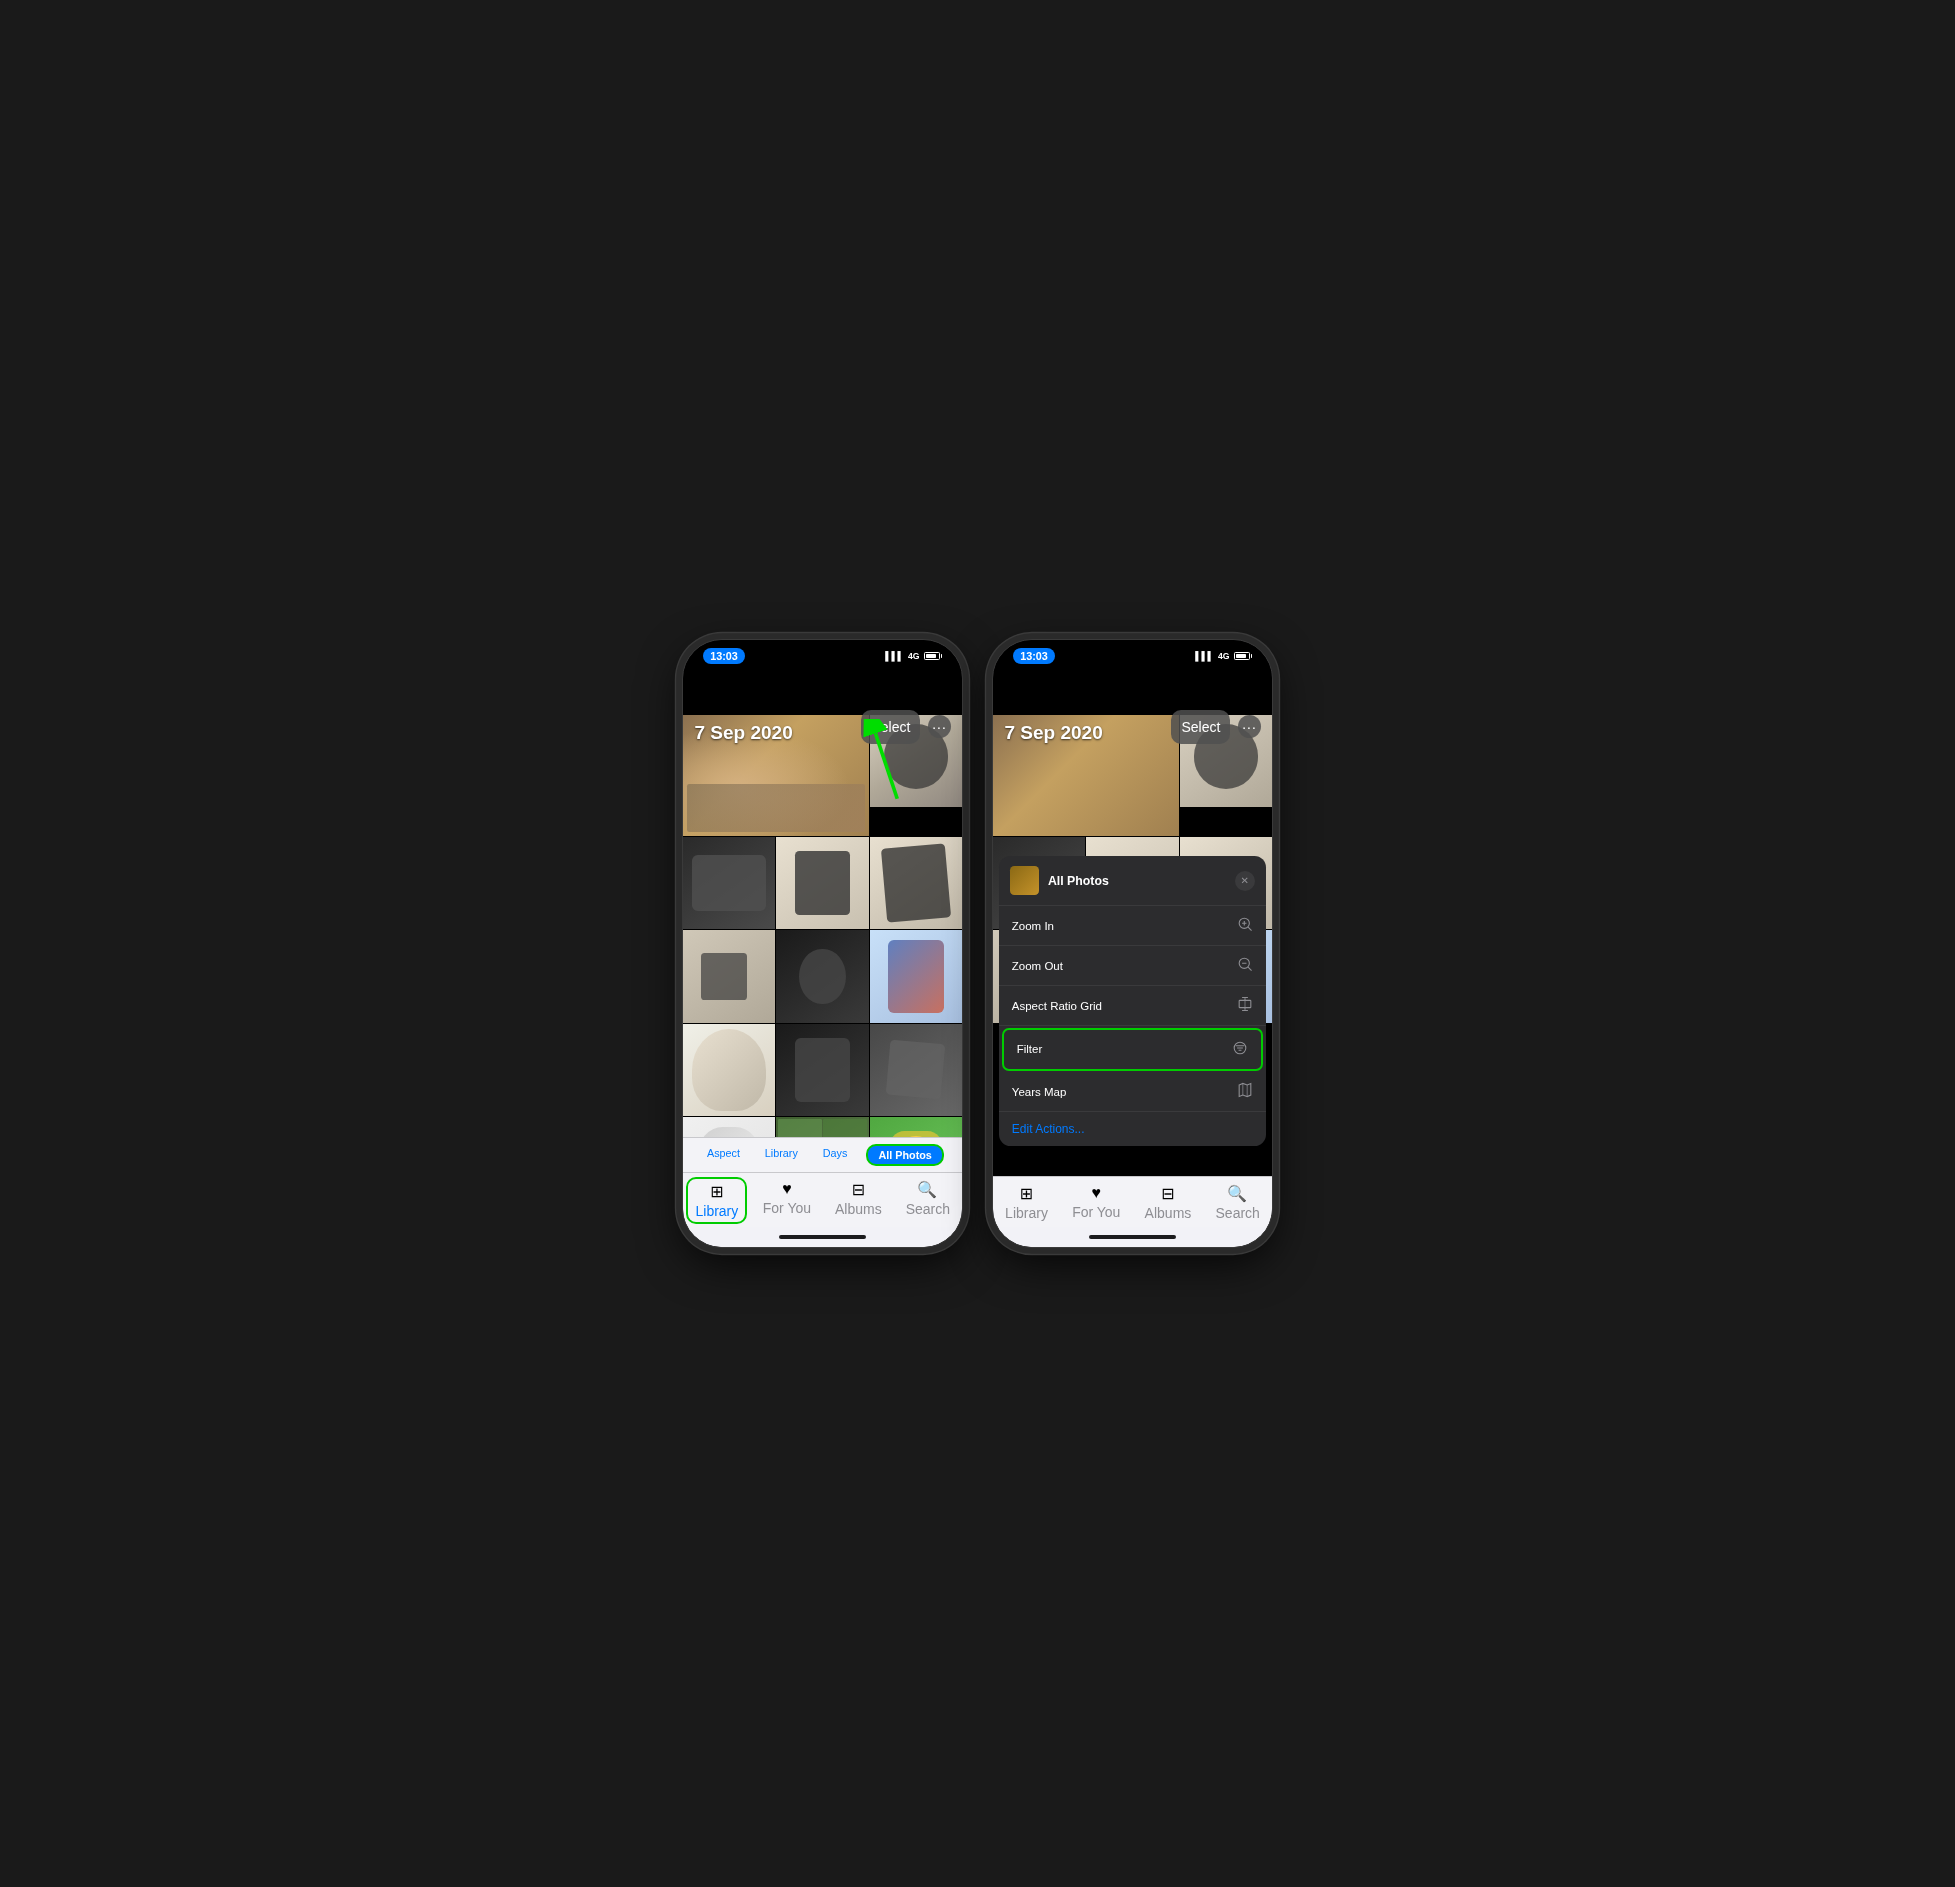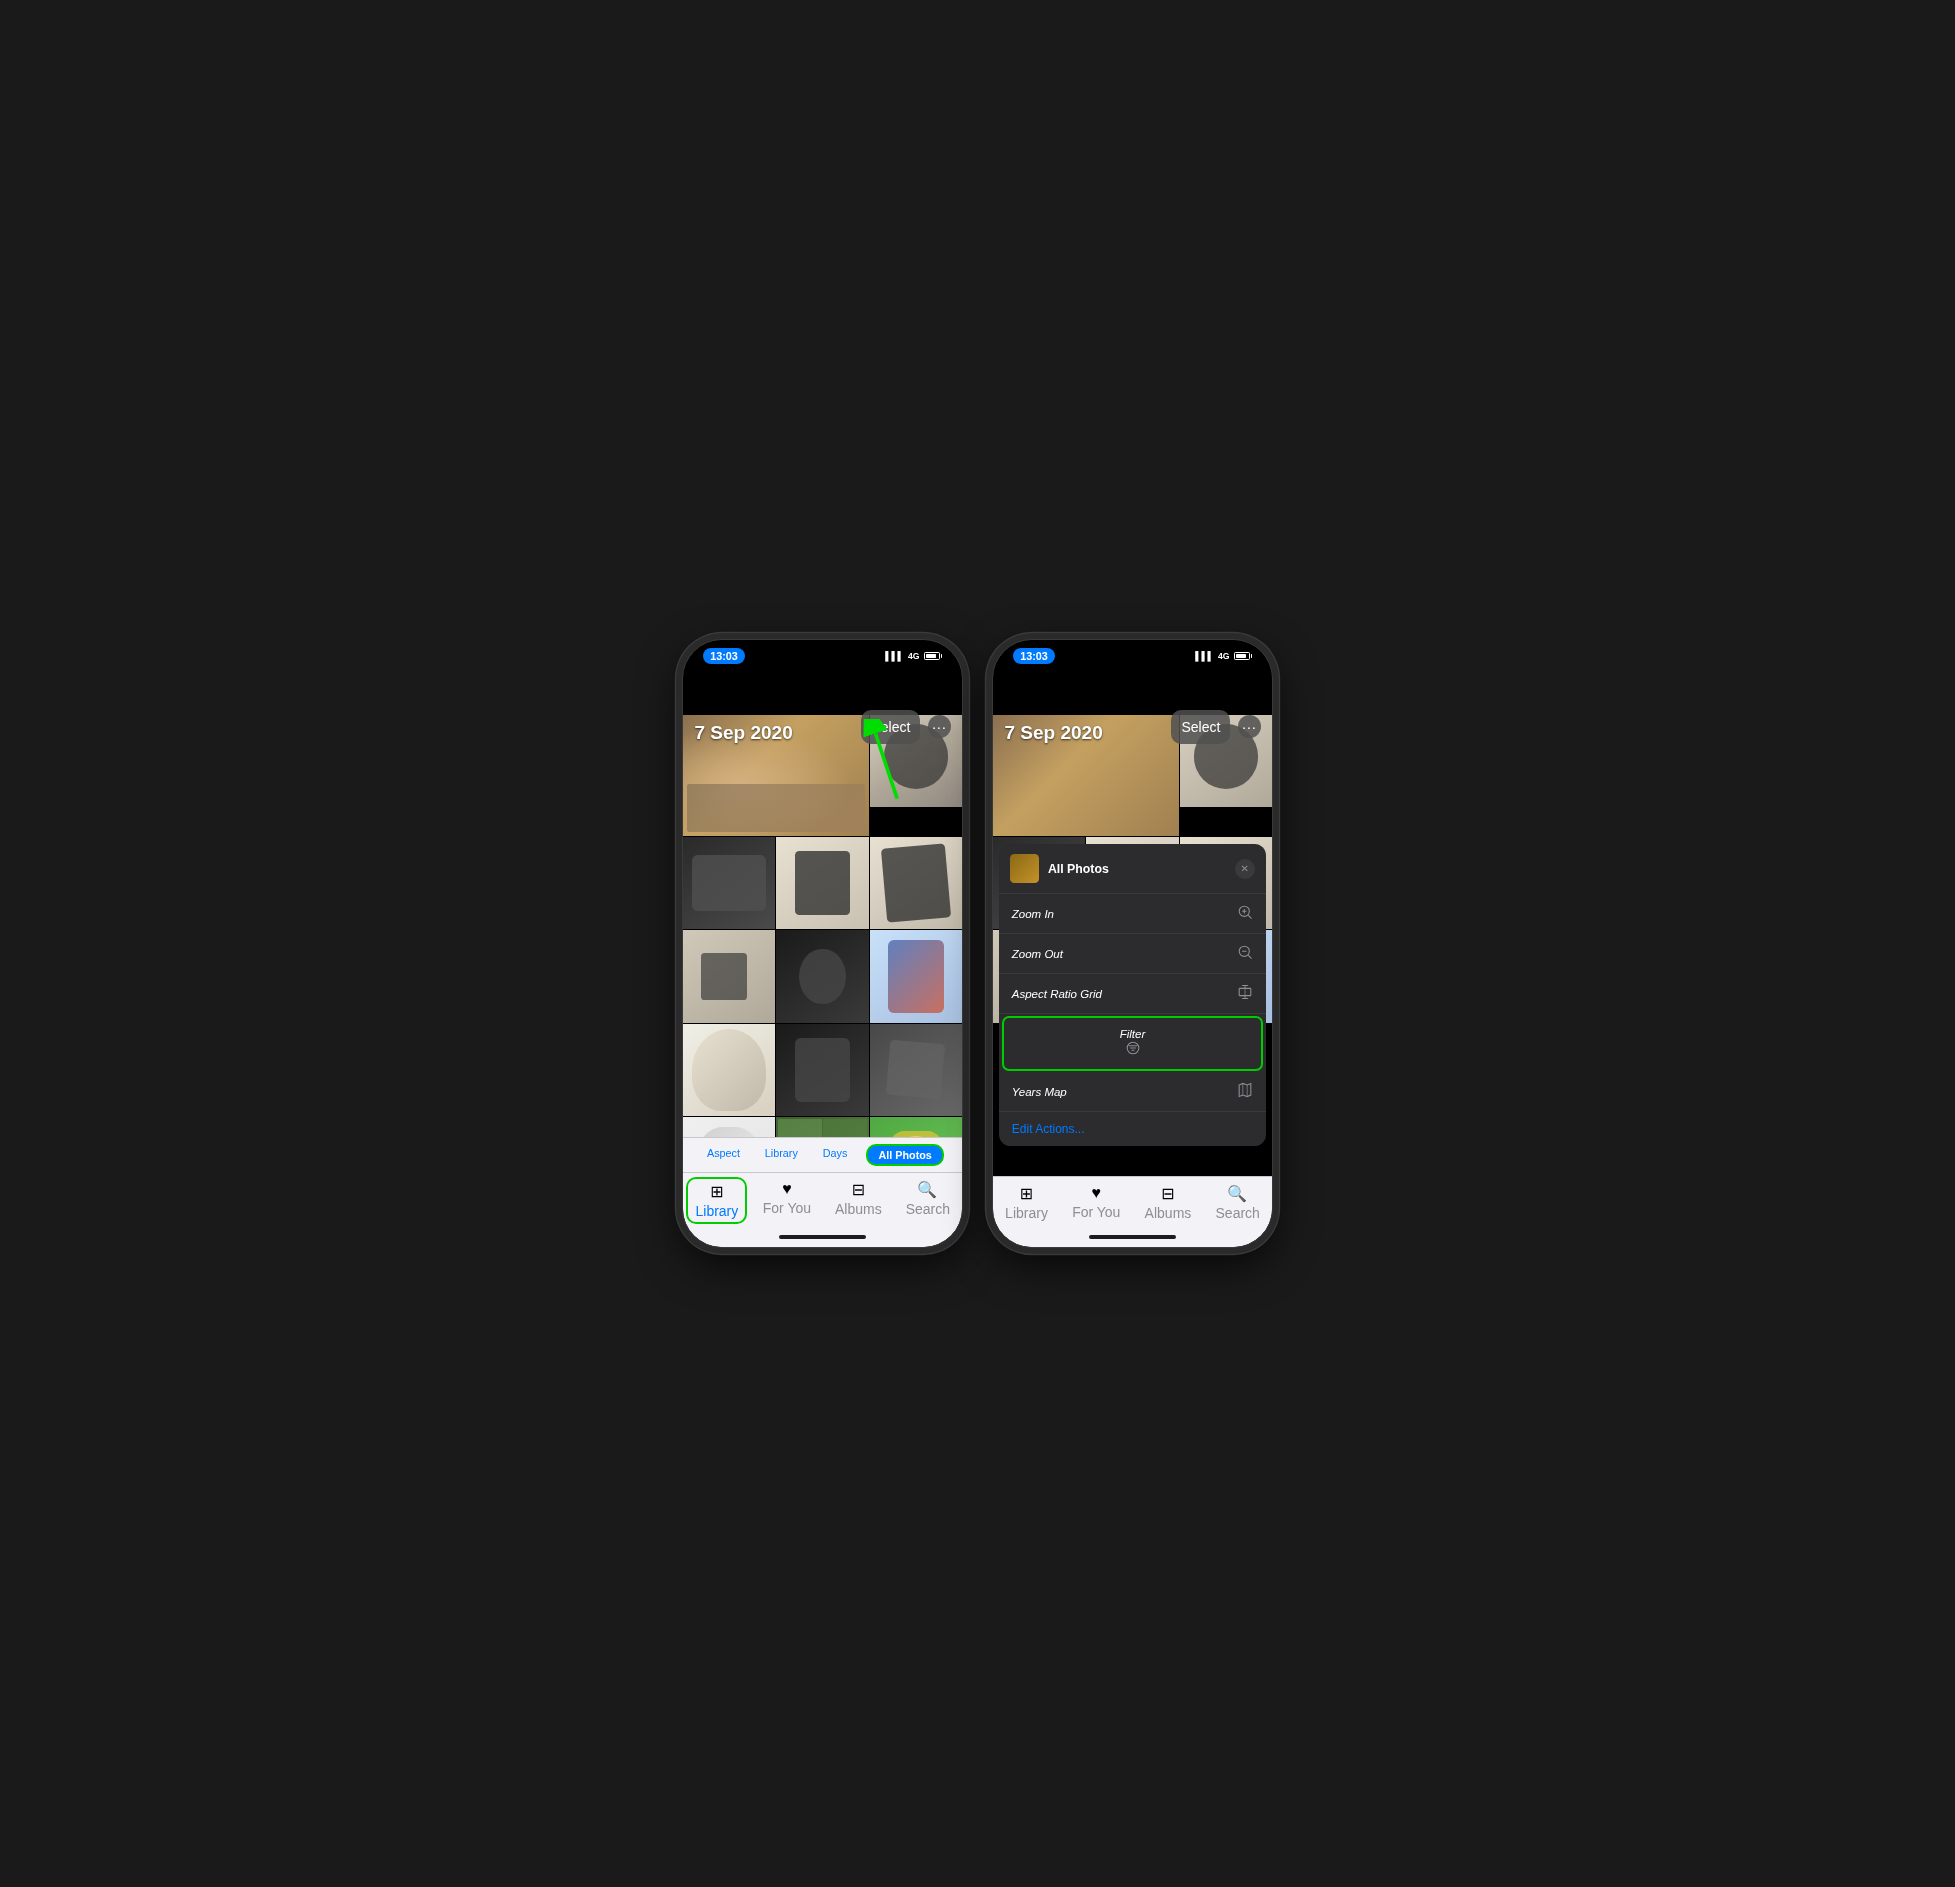--- a/index.html
+++ b/index.html
@@ -286,31 +286,29 @@
       padding: 10px 13px;
       border-bottom: 0.7px solid #3a3a3c;
       cursor: pointer;
     }
     .menu-item:last-child {
       border-bottom: none;
     }
     .menu-item-label {
       color: white;
       font-size: 11.5px;
-      font-style: italic;
     }
     .menu-item-icon {
       color: #8e8e93;
       font-size: 13px;
     }
     .menu-item.filter-item {
       border: 2.2px solid #00CC00;
       border-radius: 7px;
       margin: 1.4px 2.9px;
-      flex-direction: column;
     }
     .edit-actions {
       padding: 10px 13px;
       color: #007AFF;
       font-size: 12px;
       cursor: pointer;
       text-align: left;
     }
     .home-indicator {
       height: 20px;

